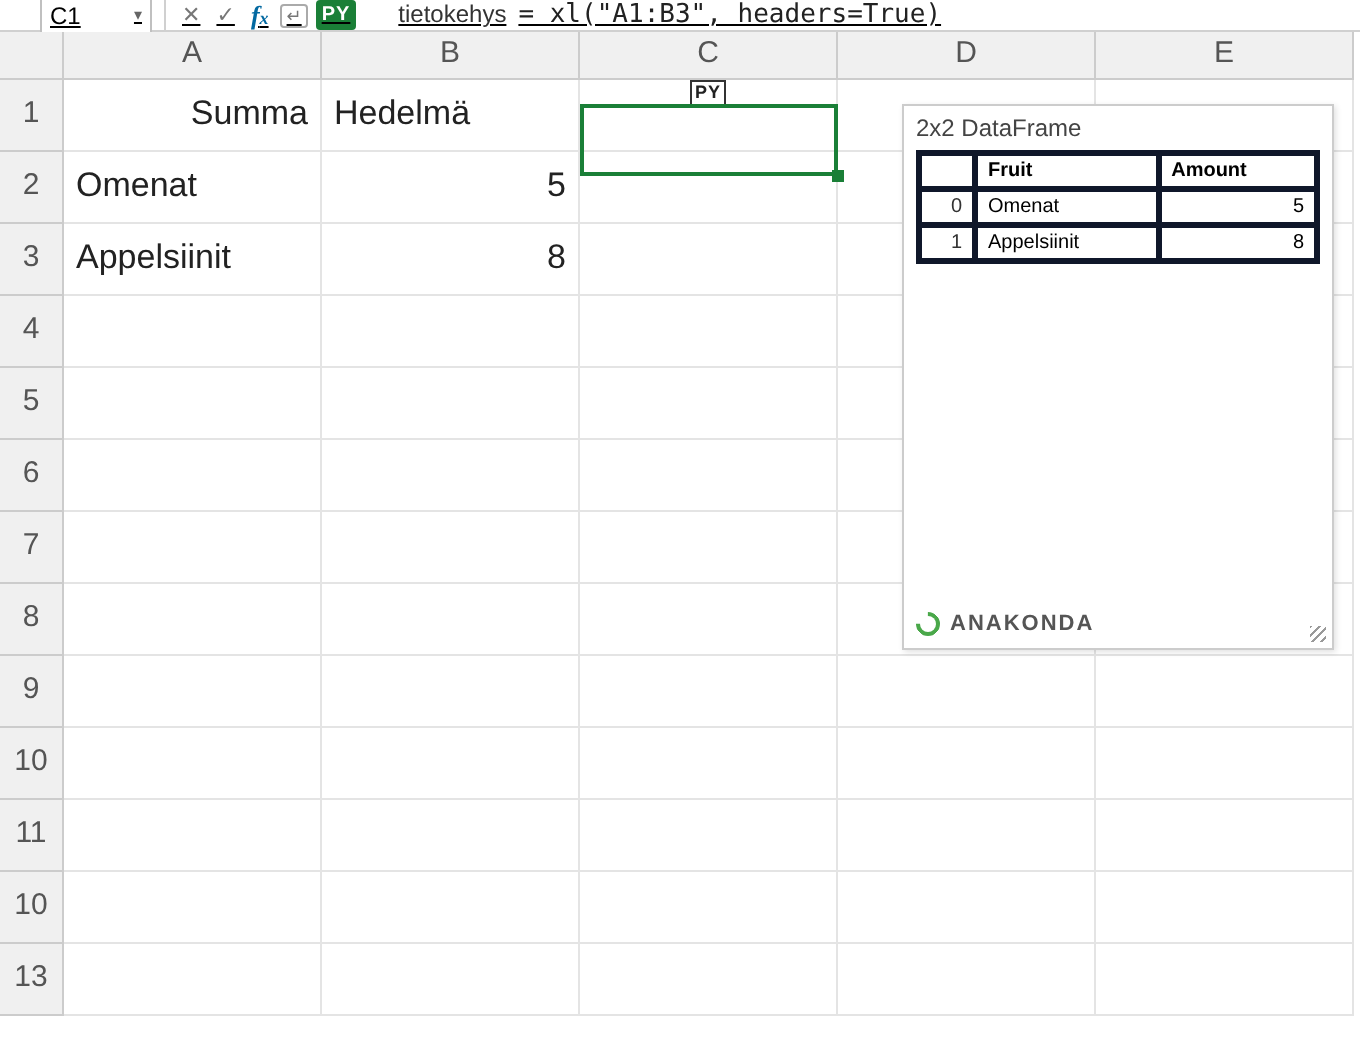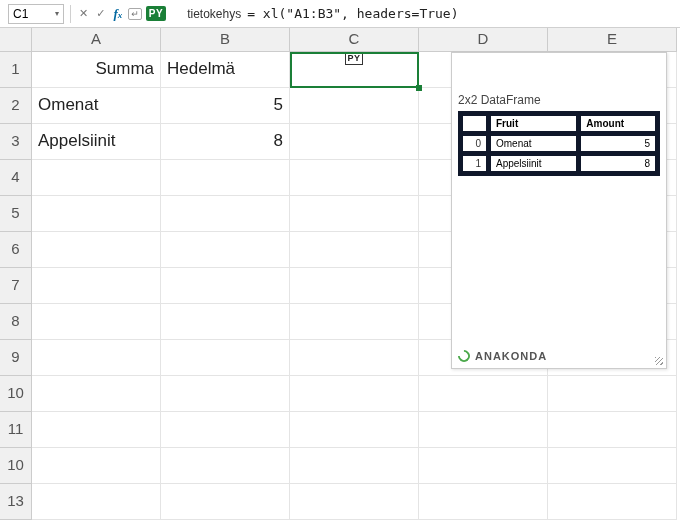--- a/index.html
+++ b/index.html
@@ -8,24 +8,25 @@
     font-size: 15px;
     background: #fff;
     width: 680px;
     height: 524px;
     overflow: hidden;
     position: relative;
   }
   .formula-bar {
     display: flex;
     align-items: center;
-    height: 28px;
+    height: 16px;
     border-bottom: 1px solid #d0d0d0;
-    padding: 0 8px;
+    padding: 0 20px;
     gap: 4px;
+    text-decoration: underline;
   }
   .name-box {
     width: 56px;
     border: 1px solid #c0c0c0;
     font-size: 12px;
     padding: 2px 4px;
     display: flex;
     justify-content: space-between;
     align-items: center;
     background: #fff;
@@ -124,24 +125,24 @@
     left: 451px;
     top: 52px;
     width: 216px;
     background: #fff;
     border: 1px solid #ccc;
     box-shadow: 1px 1px 3px rgba(0,0,0,0.12);
     font-size: 11px;
     padding: 4px 6px 6px 6px;
     z-index: 10;
   }
-  .popup-title { font-size: 12px; color:#444; margin-bottom: 4px; margin-top: 36px; }
+  .popup-title { font-size: 12px; color:#444; margin-bottom: 4px; }
   .mini-table { border-collapse: collapse; width: 100%; font-size: 10px; }
   .mini-table th, .mini-table td {
-    border: 5px solid #0f172a;
+    border: 3px solid #0f172a;
     padding: 2px 5px;
     text-align: left;
   }
   .mini-table th { font-weight: bold; background:#fff; }
   .mini-table .idx { text-align: right; width:28px; color:#333;}
   .mini-table .num { text-align: right; }
   .popup-spacer { height: 170px; }
   .anaconda {
     display:flex; align-items:flex-start; gap:5px;
     font-size:11px; font-weight:bold; letter-spacing:1px; color:#555;

